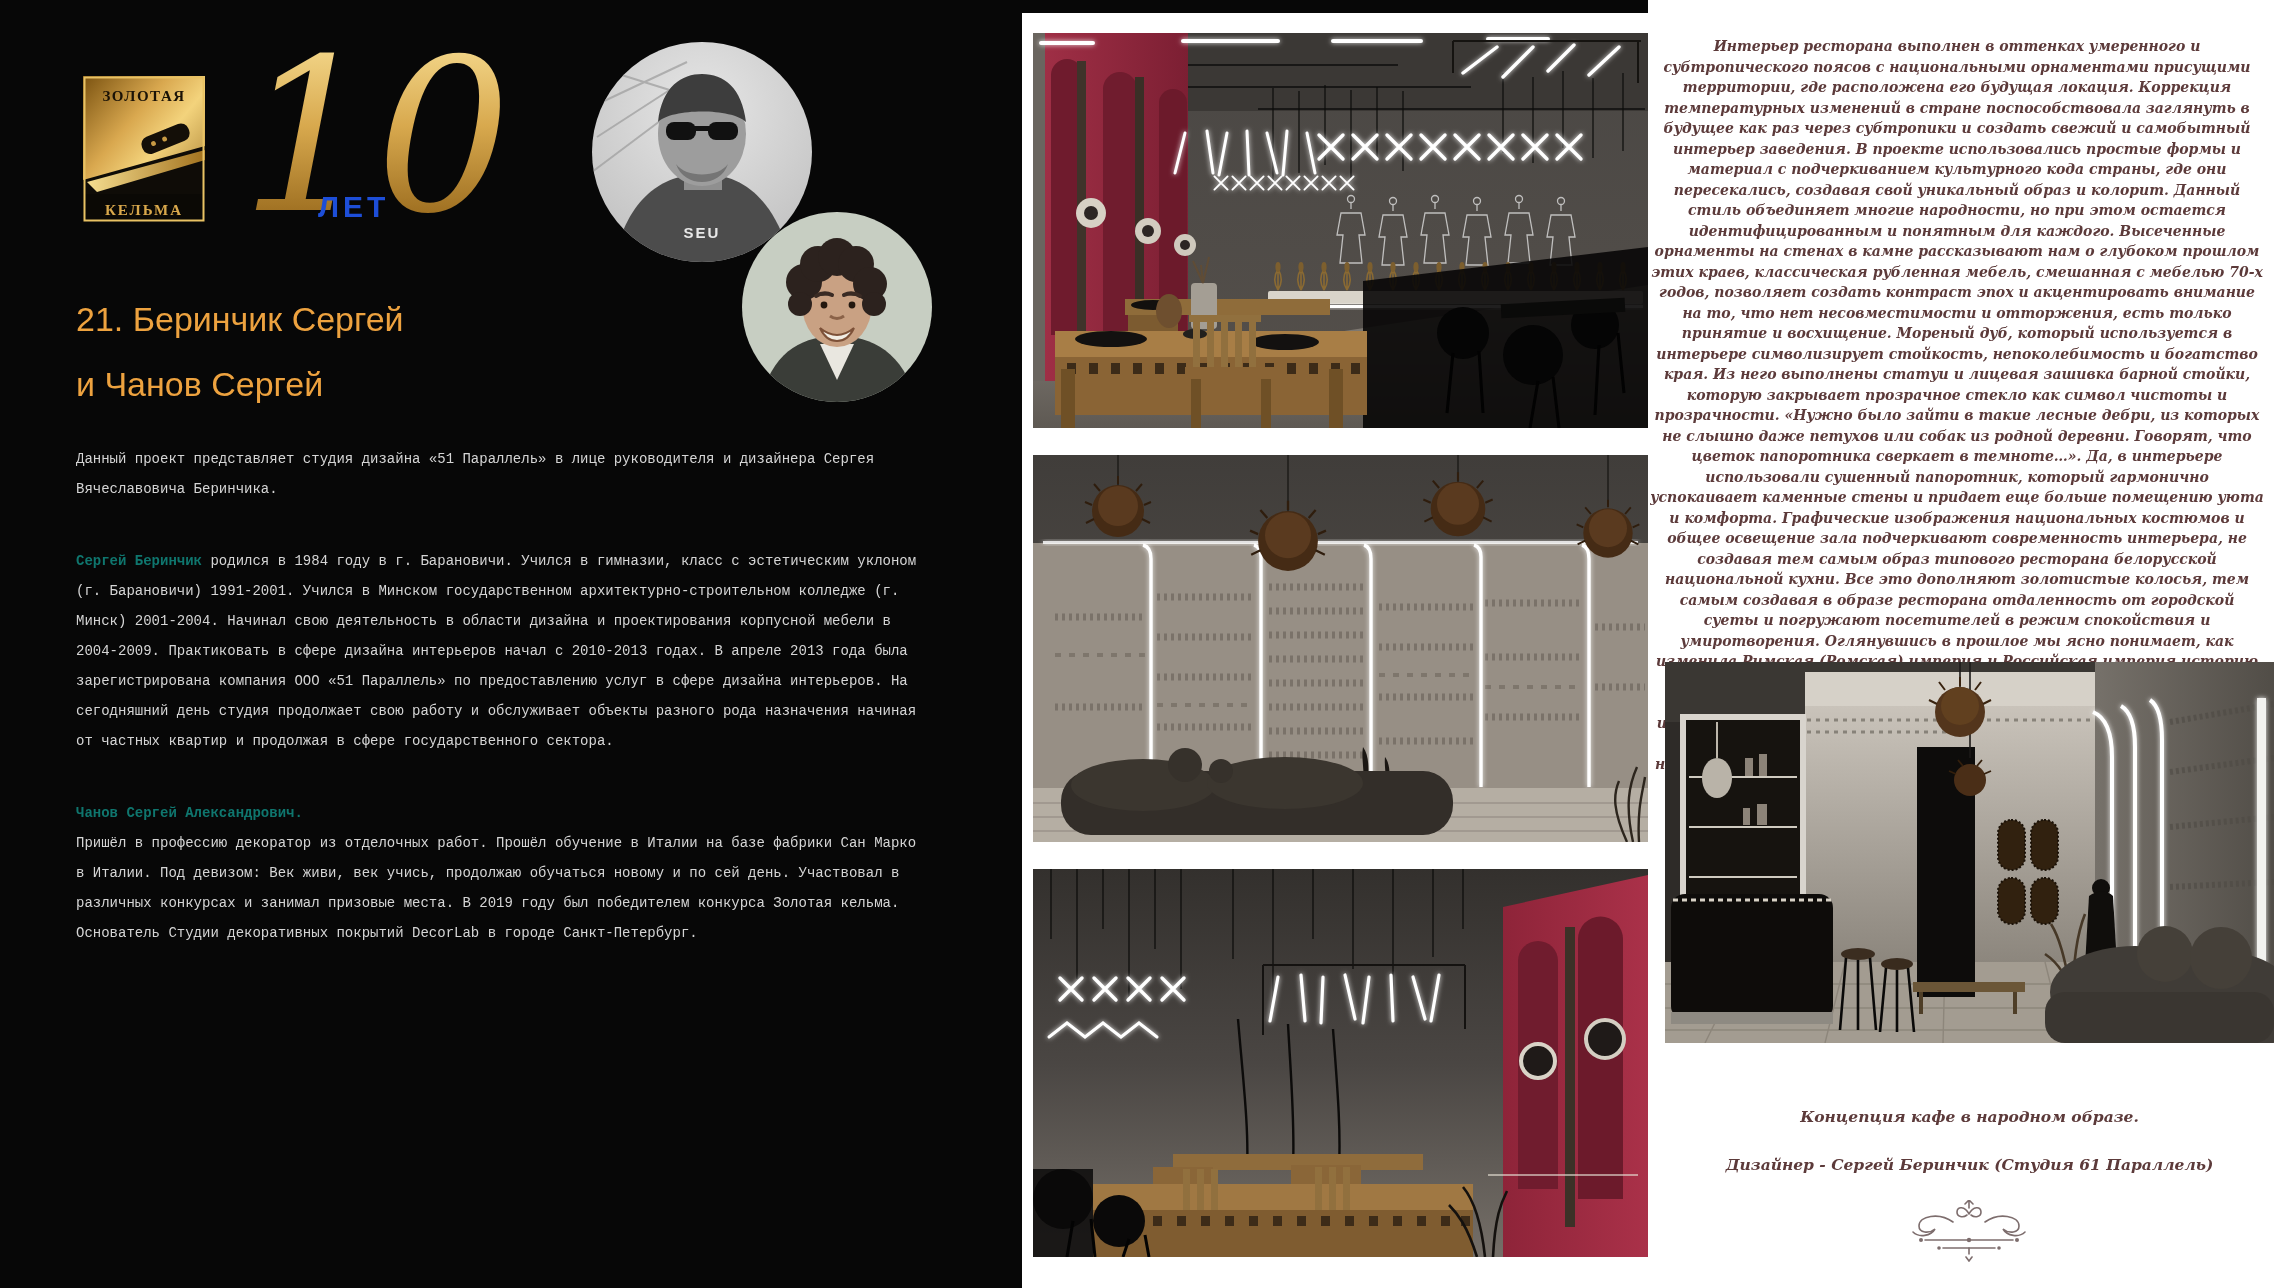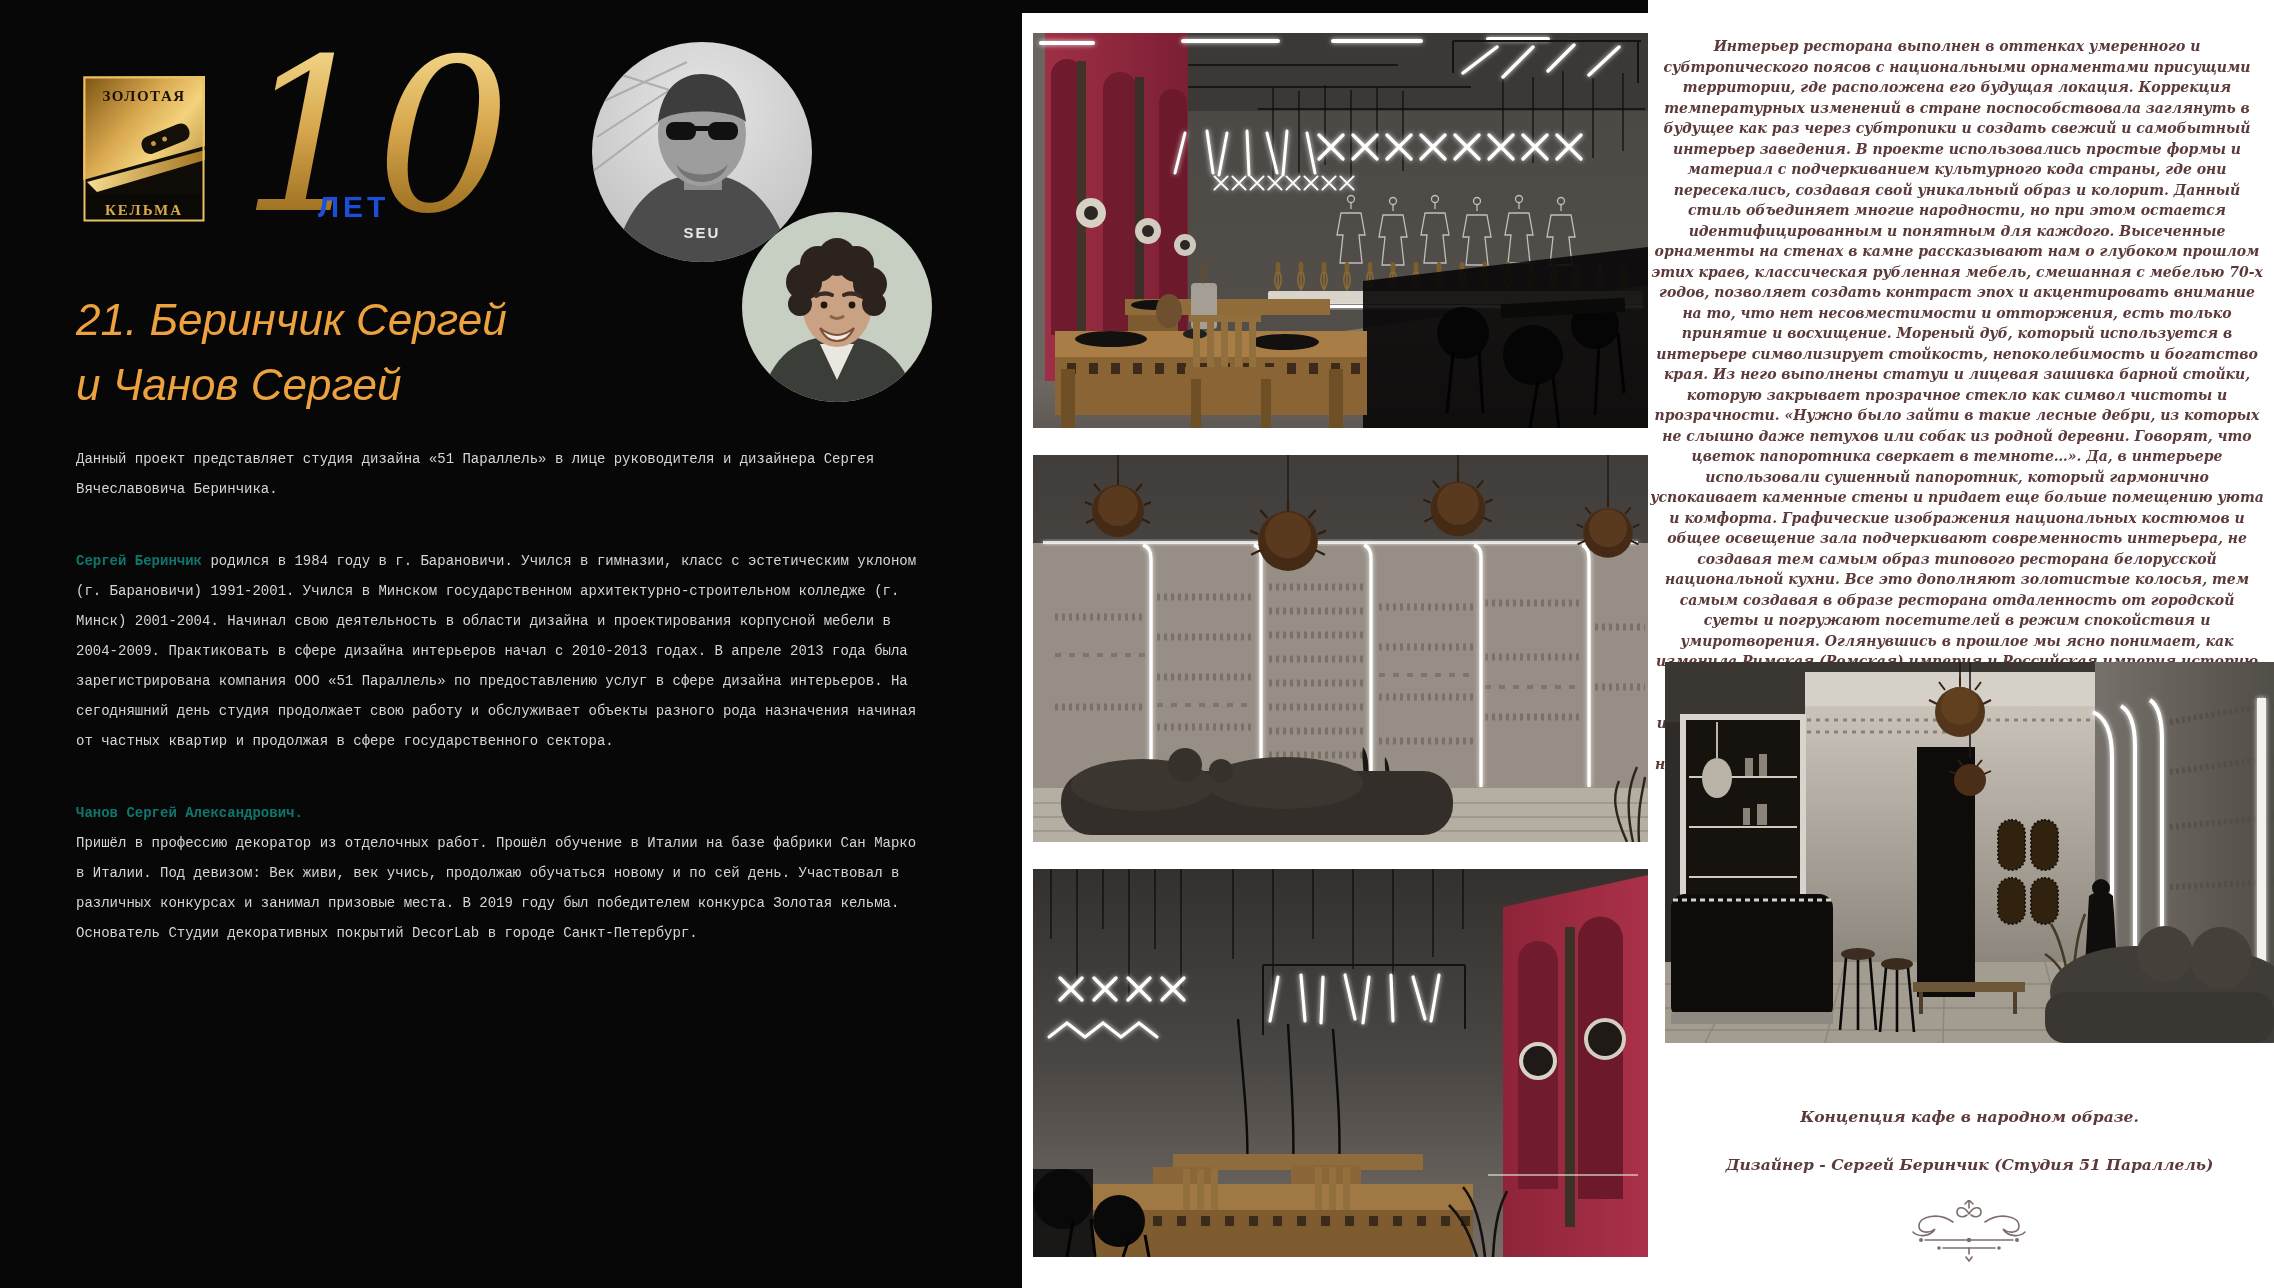--- a/index.html
+++ b/index.html
@@ -13,21 +13,21 @@
   .logo-box{left:83px;top:76px;width:100px;height:146px;}
   .anniv-num{left:196px;top:22px;width:260px;height:230px;font-family:"DejaVu Serif",serif;
     font-style:italic;font-weight:400;font-size:212px;line-height:230px;
     background:linear-gradient(180deg,#f7dd92 5%,#d8a94e 45%,#8e5f14 95%);
     -webkit-background-clip:text;background-clip:text;color:transparent;margin-left:45px;}
   .anniv-let{left:318px;top:190px;font-size:30px;font-weight:bold;letter-spacing:4px;color:#1d4ed8;}
   
   .photo1{left:592px;top:42px;width:220px;height:220px;border-radius:50%;overflow:hidden;}
   .photo2{left:742px;top:212px;width:190px;height:190px;border-radius:50%;overflow:hidden;}
   
-  .title{left:76px;top:287px;width:760px;color:#eda23f;font-size:44px;line-height:65px;font-weight:400;font-style:italic;}
+  .title{left:76px;top:287px;width:760px;color:#eda23f;font-size:34px;line-height:65px;font-weight:400;}
   .title span{display:block;}
   .bio{left:76px;top:444px;width:842px;color:#d5d5d5;font-size:14px;line-height:30px;font-family:Liberation Mono, monospace;}
   .bio p{margin:0 0 42px 0;}
   .bio b{color:#0f766e;}
   .lead-block{display:block;}
   
   .img-frame{background:#2a2826;}
   .img1{left:1033px;top:33px;width:615px;height:395px;}
   .img2{left:1033px;top:455px;width:615px;height:387px;}
   .img3{left:1033px;top:869px;width:615px;height:388px;}
@@ -593,21 +593,21 @@
           <ellipse cx="560" cy="342" rx="72" ry="52"></ellipse>
         <circle cx="500" cy="292" r="28" fill="#454039"></circle>
           <circle cx="556" cy="296" r="31" fill="#454039"></circle>
         <rect x="380" y="330" width="229" height="51" rx="20" fill="#3a3631"></rect>
       </g>
     </svg>
   </div>
 
   <div class="abs caption">
     <div class="c1">Концепция кафе в народном образе.</div>
-    <div>Дизайнер - Сергей Беринчик (Студия 51 Параллель)</div>
+    <div>Дизайнер - Сергей Беринчик (Студия 61 Параллель)</div>
   </div>
 
   <div class="abs ornament">
     <svg width="160" height="62" viewBox="0 0 160 62">
       <g stroke="#7d6d6d" stroke-width="1.6" fill="none" stroke-linecap="round">
         <path d="M80,14 C76,6 68,6 68,12 C68,17 74,18 78,15 M80,14 C84,6 92,6 92,12 C92,17 86,18 82,15"></path>
         <path d="M80,8 V2 M76,4 L80,0 L84,4"></path>
         <path d="M64,22 C50,12 30,16 30,26 C30,33 40,34 46,29 C42,36 30,38 24,32"></path>
         <path d="M96,22 C110,12 130,16 130,26 C130,33 120,34 114,29 C118,36 130,38 136,32"></path>
         <path d="M36,40 H124 M54,48 H106"></path>

